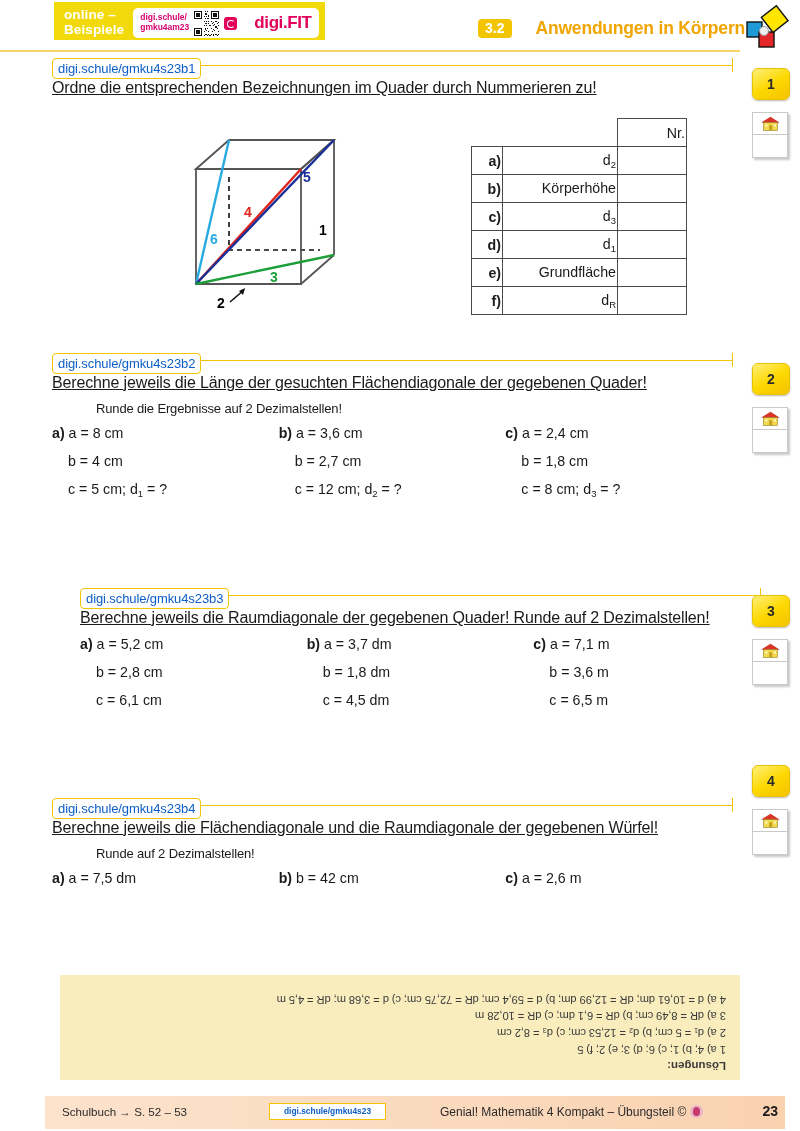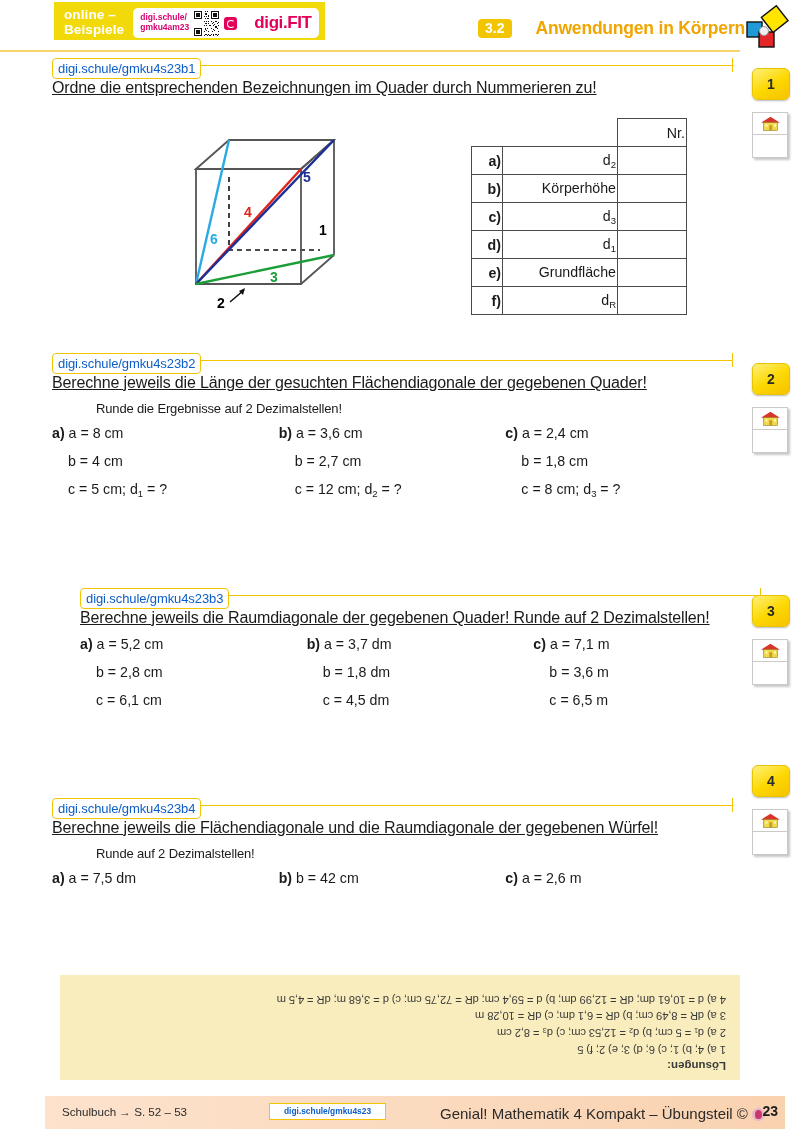--- a/index.html
+++ b/index.html
@@ -115,21 +115,21 @@
 
   
   .footer{position:absolute;left:0;top:1096px;width:800px;height:35px;text-decoration:underline;}
   .foot-bg{position:absolute;left:45px;top:0;width:740px;height:33px;
     background:linear-gradient(90deg,#fde2cc 0%,#fbdcc2 40%,#f9d2b0 100%);}
   .foot-l{position:absolute;left:62px;top:9px;font-size:11.6px;color:#2b2b2b;}
   .foot-tag{
     position:absolute;left:269px;top:7px;background:#ffffff;border:1.2px solid #f2c500;
     border-radius:0;color:#0d5ec9;font-size:8.4px;font-weight:bold;padding:2px 14px 3px;
   }
-  .foot-r{position:absolute;left:440px;top:9px;font-size:15px;color:#2b2b2b;}
+  .foot-r{position:absolute;left:440px;top:9px;font-size:12px;color:#2b2b2b;}
   .foot-pg{position:absolute;right:22px;top:7px;font-size:14px;font-weight:bold;color:#1a1a1a;}
   .austria{display:inline-block;width:13px;height:13px;border-radius:50%;
     background:#e8b4c8;vertical-align:-2px;position:relative;}
   .austria:after{content:"";position:absolute;left:3px;top:2px;width:7px;height:9px;
     background:#c8396b;border-radius:50% 50% 45% 45%;}
 </style>
 </head>
 <body>
 
 <div class="page">

